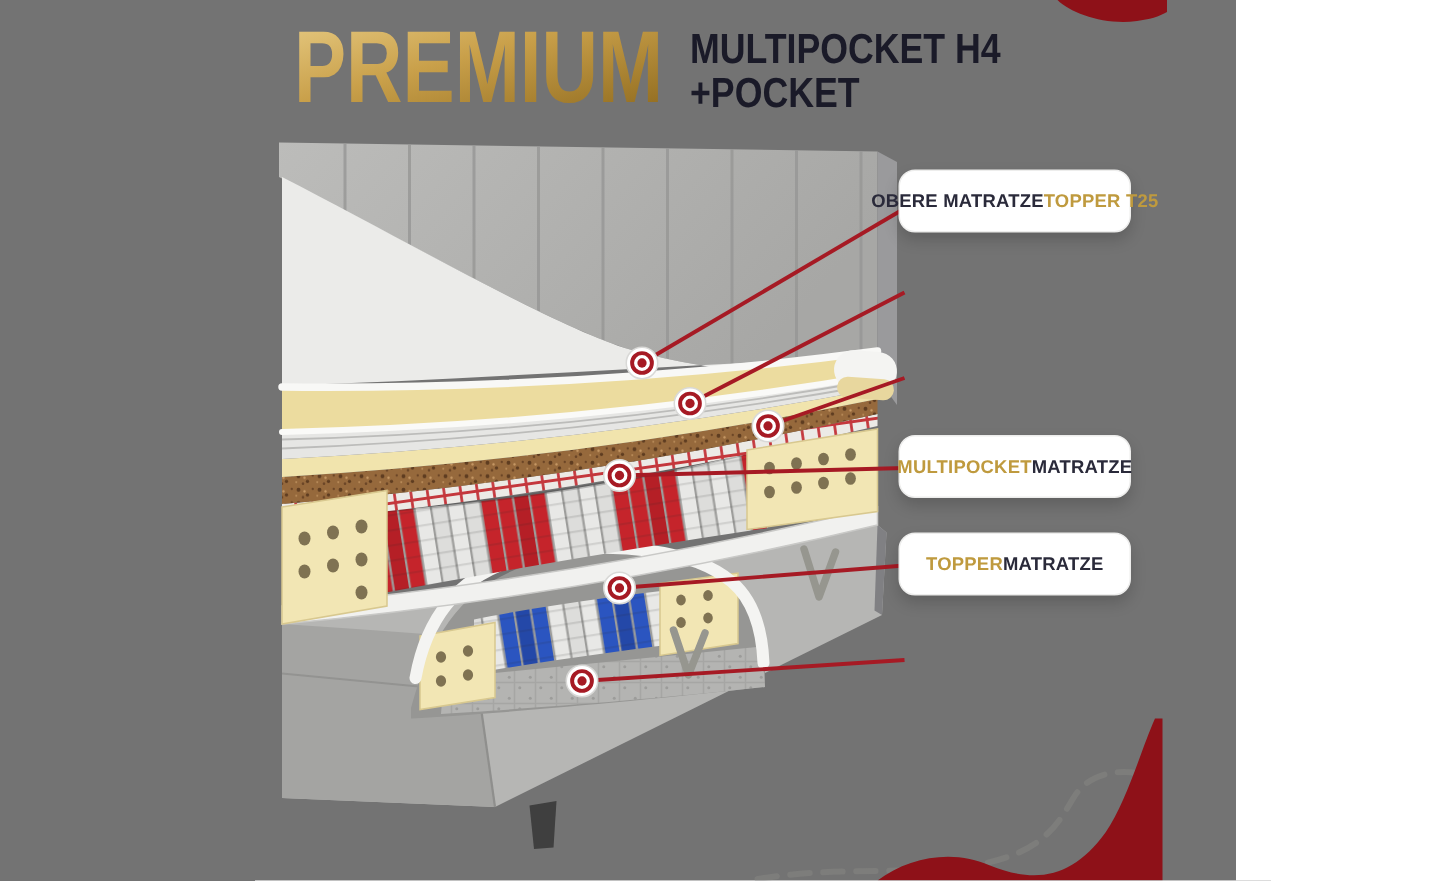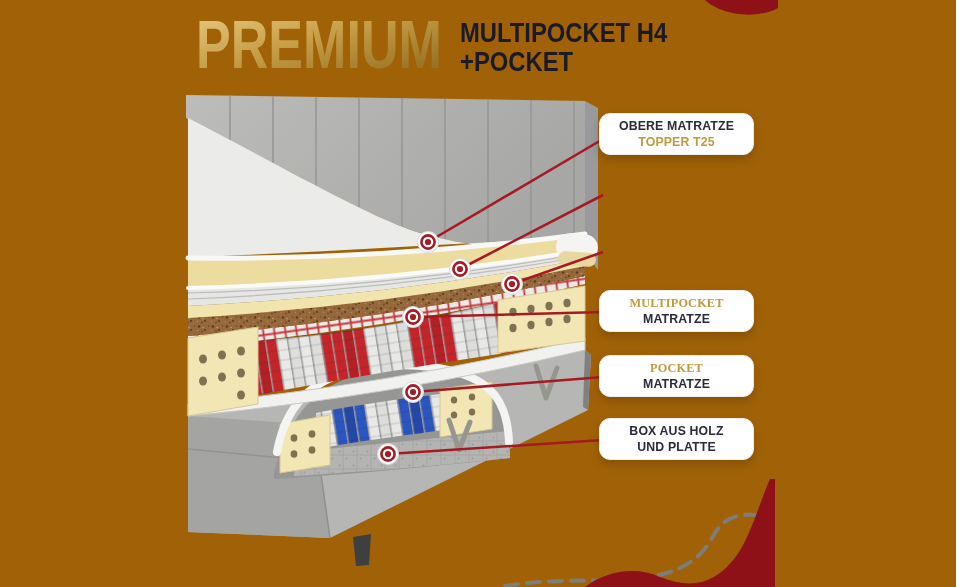--- a/index.html
+++ b/index.html
@@ -1,18 +1,18 @@
 <!DOCTYPE html>
 <html style="--gold-gradient-start: #e9cd86; --gold-gradient-mid: #c9a04a; --gold-gradient-end: #8f6a1e; --title-dark: #1a1a28; --callout-dark-text: #2a2a3a; --callout-gold-text: #bf9a3e; --accent-red: #8e1118; --connector-red: #a61a24; --spring-red: #c5242b; --spring-blue: #2b55c0; --foam-yellow: #f2e6b4; --coconut-brown: #96693c; --fabric-gray: #b2b2b0;"><head>
 <meta charset="utf-8">
 <style>
   html,body{margin:0;padding:0;background:#fff;}
   .canvas{
-    position:relative;width:956px;height:587px;overflow:hidden;
-    background:#a16207;font-family:"Liberation Sans",sans-serif;
+    position:relative;width:824px;height:587px;overflow:hidden;
+    background:#737373;font-family:"Liberation Sans",sans-serif;
   }
   .scene{position:absolute;left:0;top:0;}
   .connector{stroke:var(--connector-red,#a61a24);stroke-width:2.6;fill:none;}
   .marker-base{fill:#ffffff;stroke:#d9d9d7;stroke-width:1;}
   .marker-ring{fill:none;stroke:var(--connector-red,#a61a24);stroke-width:2.6;}
   .marker-dot{fill:var(--connector-red,#a61a24);}
   .ribbon{fill:var(--accent-red,#8e1118);}
   .dashed-curve{stroke:#7d7d7b;stroke-width:4;stroke-dasharray:13 9;stroke-linecap:round;fill:none;}
 
   .title{position:absolute;left:196px;top:12px;display:flex;align-items:flex-start;gap:14px;}
@@ -21,28 +21,28 @@
   }
   .subtitle{
     margin-top:7px;font-weight:bold;font-size:28px;line-height:1.02;
     color:var(--title-dark,#1a1a28);transform:scaleX(.85);transform-origin:left top;
     white-space:nowrap;letter-spacing:0;
   }
   .callout{
     position:absolute;left:599px;width:155px;height:42px;background:#ffffff;
     border:1px solid #ededec;border-radius:11px;
     box-shadow:0 5px 10px rgba(0,0,0,.17);
-    display:flex;flex-direction:column;justify-content:center;align-items:center;
+    display:flex;justify-content:center;align-items:center;
     text-align:center;box-sizing:border-box;padding:3px 4px;
   }
   .callout .l1,.callout .l2{
     font-size:12.3px;font-weight:bold;letter-spacing:.15px;line-height:1.32;
     color:var(--callout-dark-text,#2a2a3a);white-space:nowrap;
   }
-  .callout.accent-1 .l1{color:var(--callout-gold-text,#bf9a3e);font-family:Liberation Serif, serif;}
+  .callout.accent-1 .l1{color:var(--callout-gold-text,#bf9a3e);}
   .callout.accent-2 .l2{color:var(--callout-gold-text,#bf9a3e);text-align:center;}
 </style>
 </head>
 <body>
 
 <div class="canvas">
 
   <svg class="scene" width="960" height="587" viewBox="0 0 960 587">
     <defs>
       <linearGradient id="hbGrad" x1="0" y1="0" x2="1" y2="0.35">
@@ -262,21 +262,17 @@
 
   <div class="callout accent-2" style="top:113px">
     <span class="l1">OBERE MATRATZE</span>
     <span class="l2">TOPPER T25</span>
   </div>
   <div class="callout accent-1" style="top:290px">
     <span class="l1">MULTIPOCKET</span>
     <span class="l2">MATRATZE</span>
   </div>
   <div class="callout accent-1" style="top:355px">
-    <span class="l1">POCKET</span>
+    <span class="l1">TOPPER</span>
     <span class="l2">MATRATZE</span>
   </div>
-  <div class="callout" style="top:418px">
-    <span class="l1">BOX AUS HOLZ</span>
-    <span class="l2">UND PLATTE</span>
-  </div>
 
 </div>
 
 </body></html>

